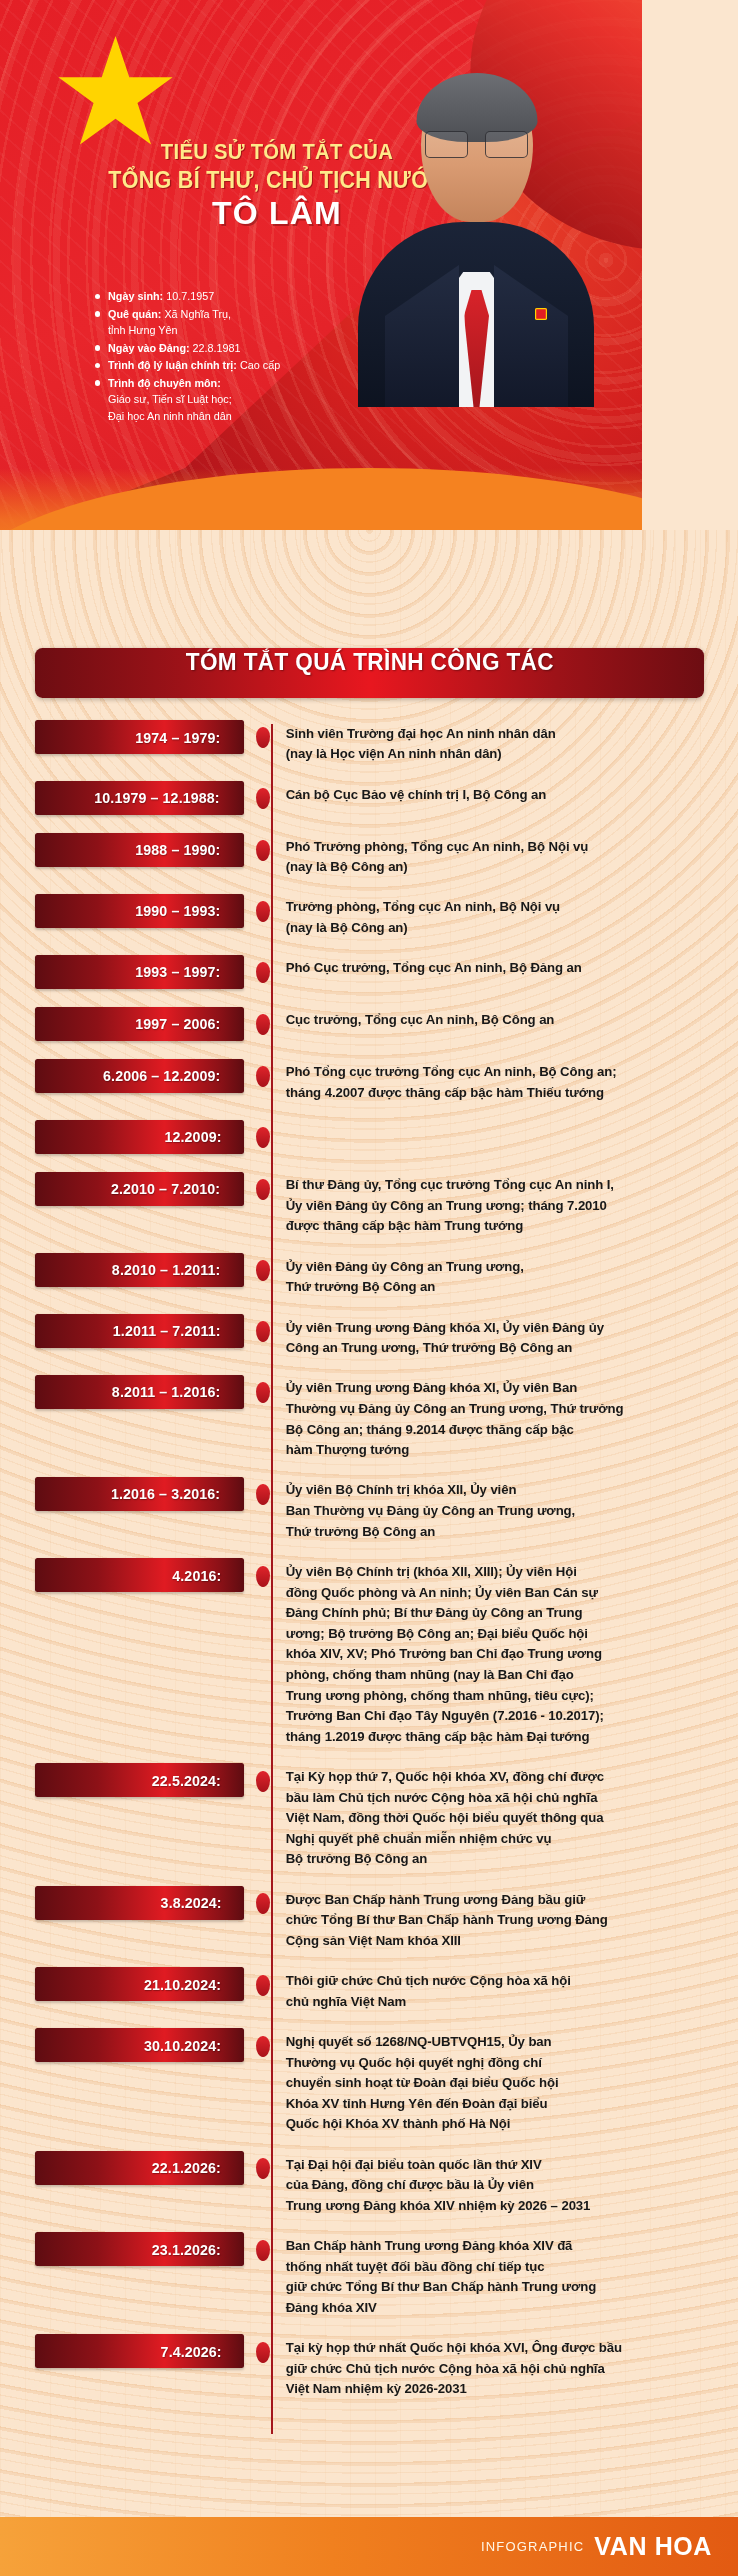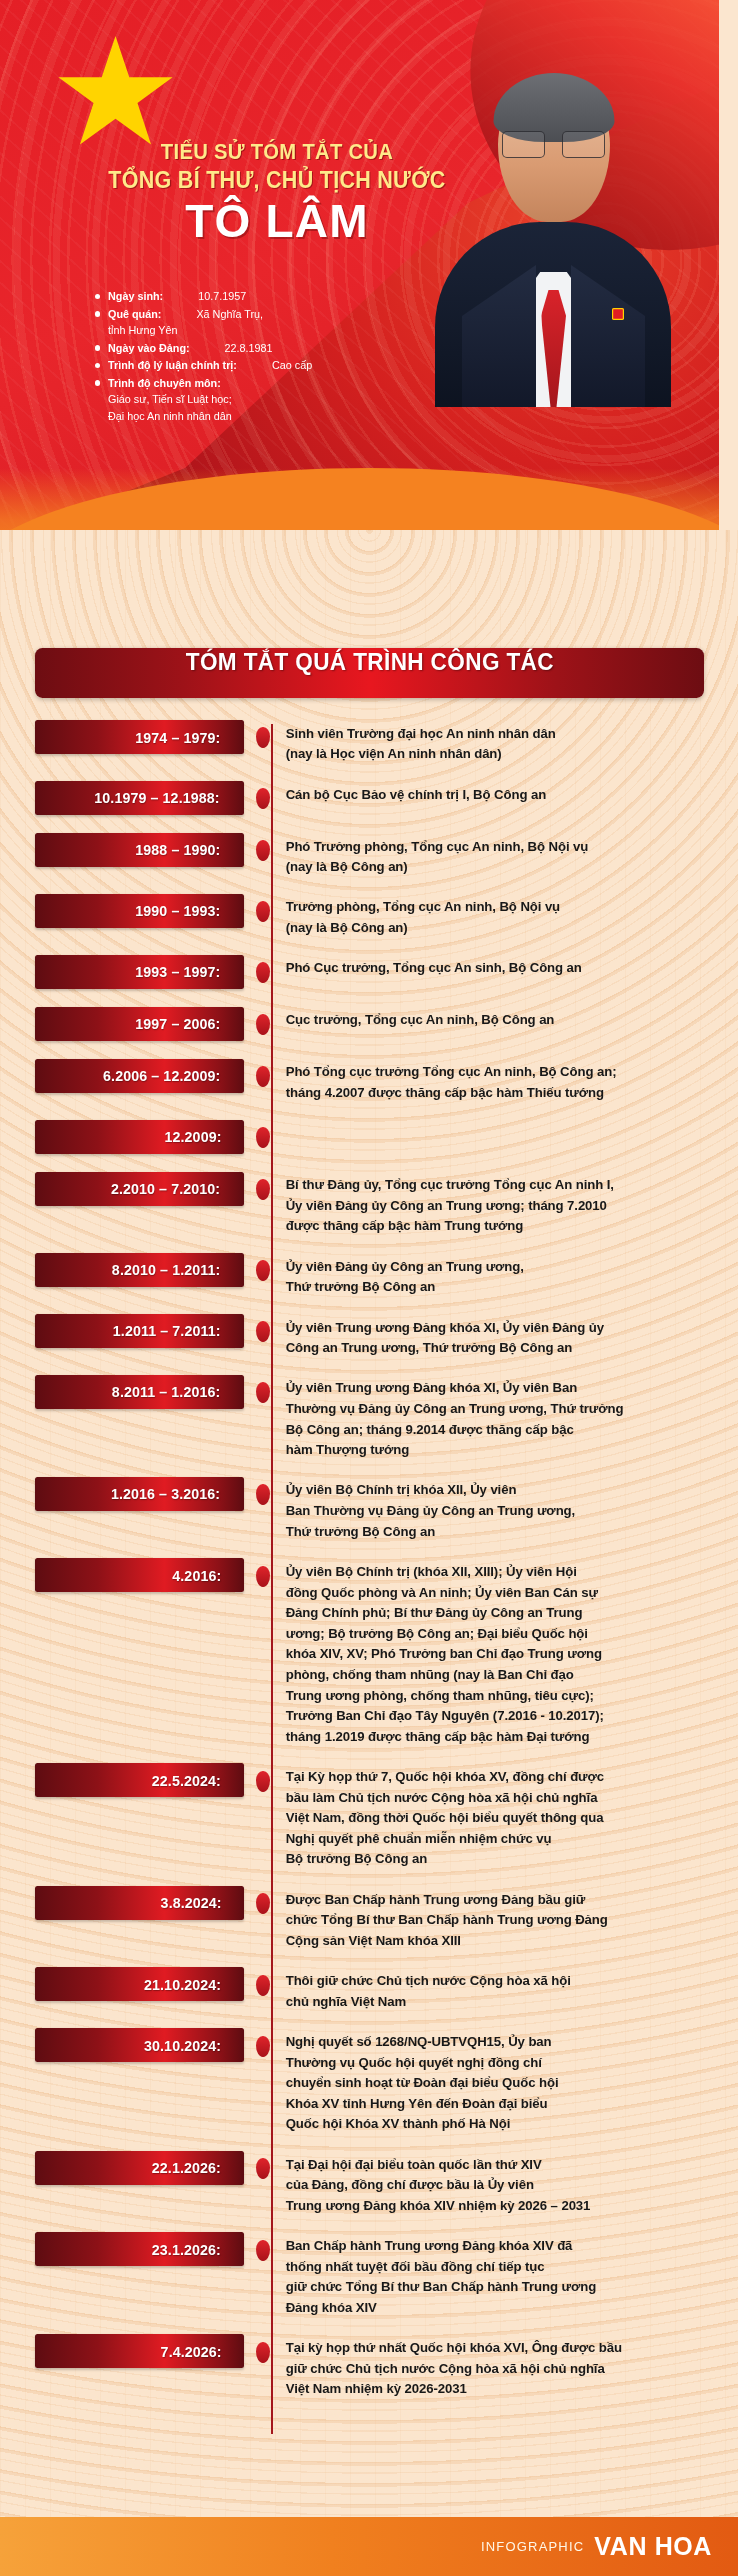--- a/index.html
+++ b/index.html
@@ -12,21 +12,21 @@
     position: relative;
     width: 739px;
     height: 2576px;
     overflow: hidden;
     background: #fbe6cf;
   }
 
   
   .hero {
     position: relative;
-    width: 719px;
+    width: 642px;
     height: 542px;
     overflow: hidden;
     background:
       radial-gradient(circle at 78% 40%, #e8402a 0%, #d4201f 38%, #a8121a 78%),
       #c5171c;
   }
   .hero-flag {
     position: absolute;
     left: 0; top: 0;
     width: 739px; height: 542px;
@@ -70,21 +70,21 @@
     font-weight: 800;
     letter-spacing: 0.3px;
     text-shadow: 1.2px 1.2px 0 rgba(110,10,10,.55);
     line-height: 1.12;
     transform: scaleX(.92);
   }
   .t-line1 { font-size: 22px; }
   .t-line2 { font-size: 23.4px; margin-top: 2.5px; }
   .t-name {
     color: #ffffff;
-    font-size: 46px;
+    font-size: 32px;
     font-weight: 800;
     letter-spacing: 1.2px;
     line-height: 1.05;
     margin-top: 3.7px;
     text-shadow: 1.8px 1.8px 0 rgba(110,10,10,.45);
     text-align: center;
   }
 
   .facts {
     position: absolute;
@@ -100,21 +100,21 @@
     margin-bottom: 1.2px;
   }
   .fact .dot {
     position: absolute;
     left: 2.5px; top: 5.5px;
     width: 5.5px; height: 5.5px;
     background: #fff;
     border-radius: 50%;
   }
   .fact b { font-weight: 800; }
-  .fact .val { font-weight: 400; margin-left: 32px; }
+  .fact .val { font-weight: 400; }
   .fact .sub { display: block; font-weight: 400; }
 
   .portrait {
     position: absolute;
     right: 36px; top: 25px;
     width: 259px; height: 382px;
   }
   .p-body {
     position: absolute;
     left: 11px; bottom: 0;
@@ -442,21 +442,21 @@
             </div>
             <div class="desc">Trưởng phòng, Tổng cục An ninh, Bộ Nội vụ<br>(nay là Bộ Công an)</div>
           </div>
           <div class="row">
             <div class="date-chip">
               <span>1993 – 1997:</span>
             </div>
             <div class="marker-cell">
               <div class="marker"></div>
             </div>
-            <div class="desc">Phó Cục trưởng, Tổng cục An sinh, Bộ Công an</div>
+            <div class="desc">Phó Cục trưởng, Tổng cục An ninh, Bộ Đảng an</div>
           </div>
           <div class="row">
             <div class="date-chip">
               <span>1997 – 2006:</span>
             </div>
             <div class="marker-cell">
               <div class="marker"></div>
             </div>
             <div class="desc">Cục trưởng, Tổng cục An ninh, Bộ Công an</div>
           </div>

